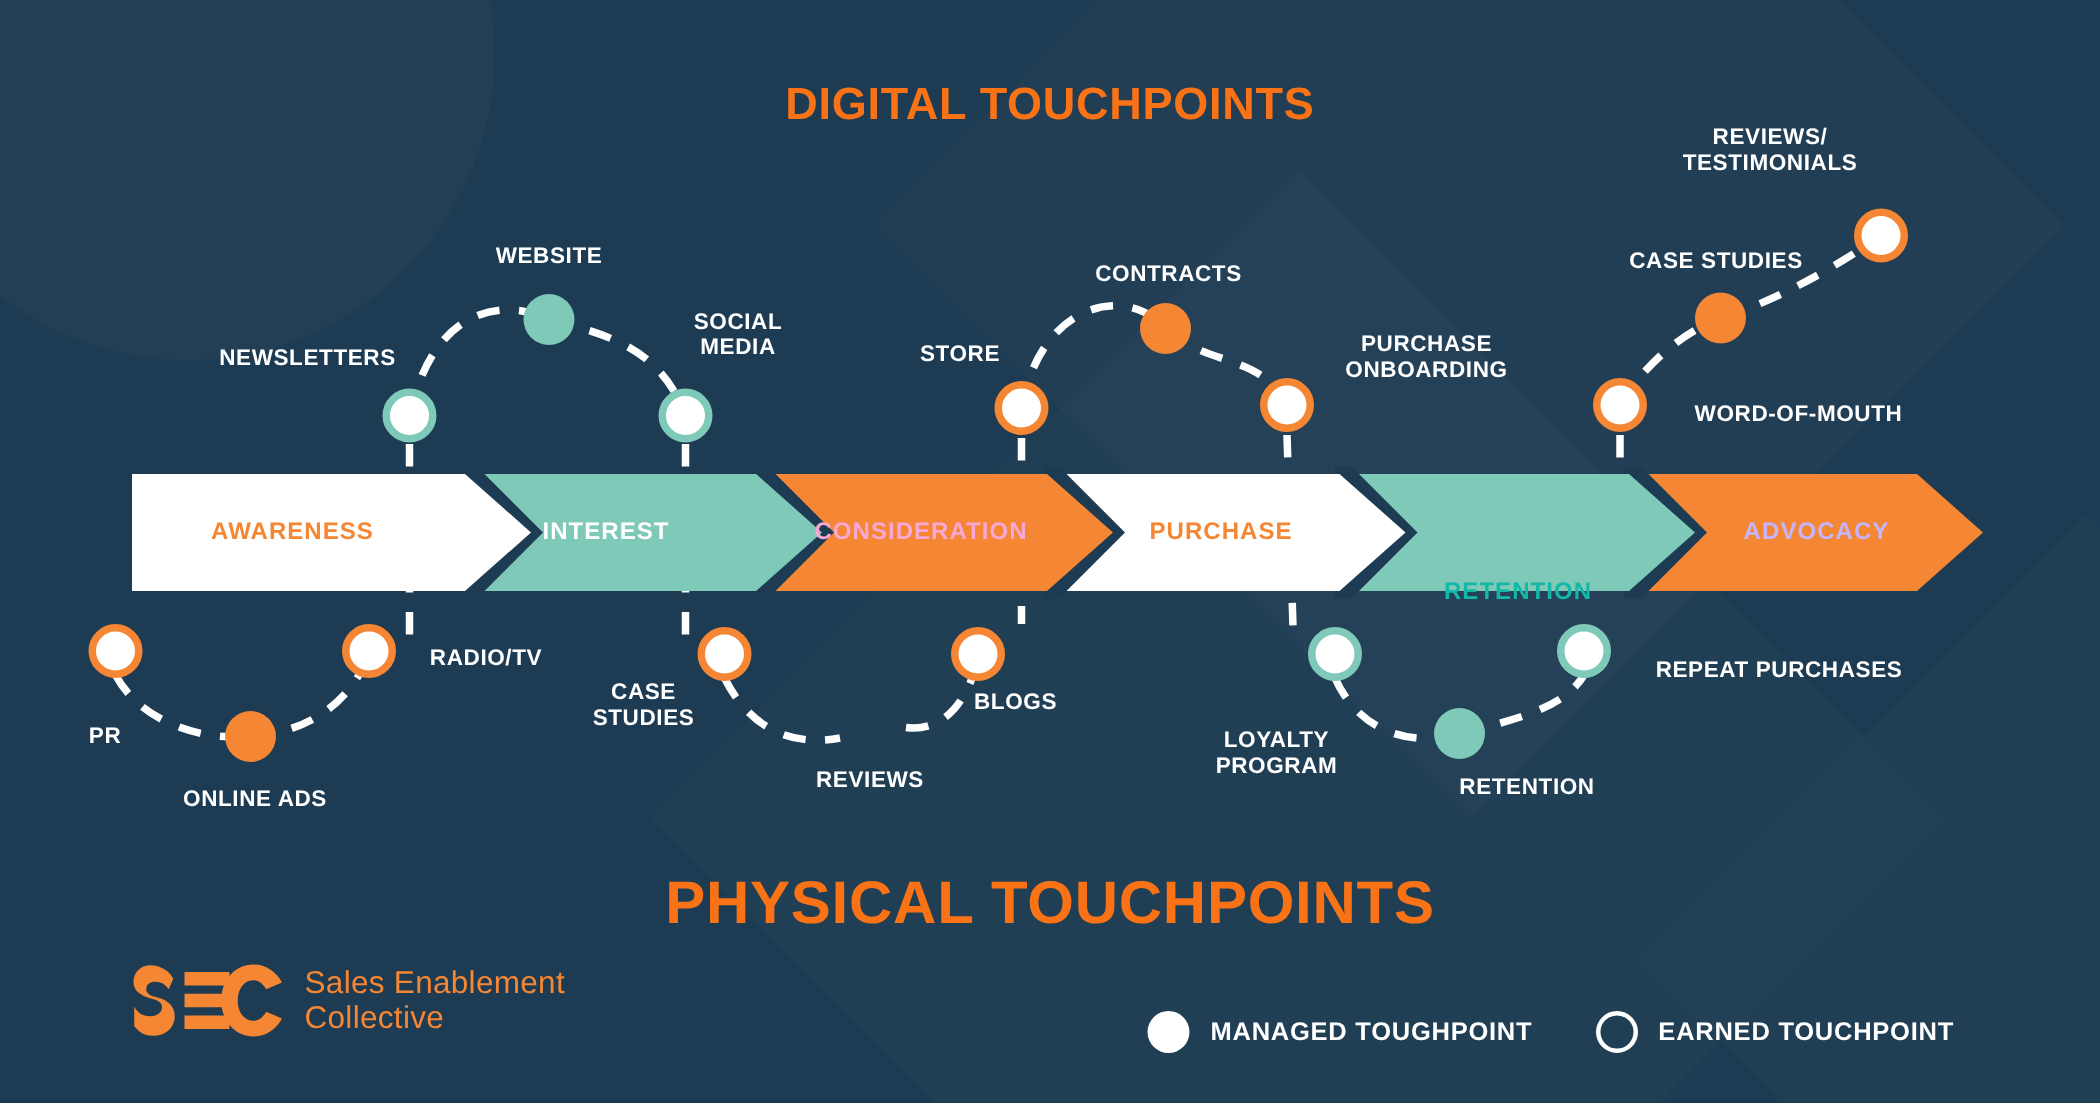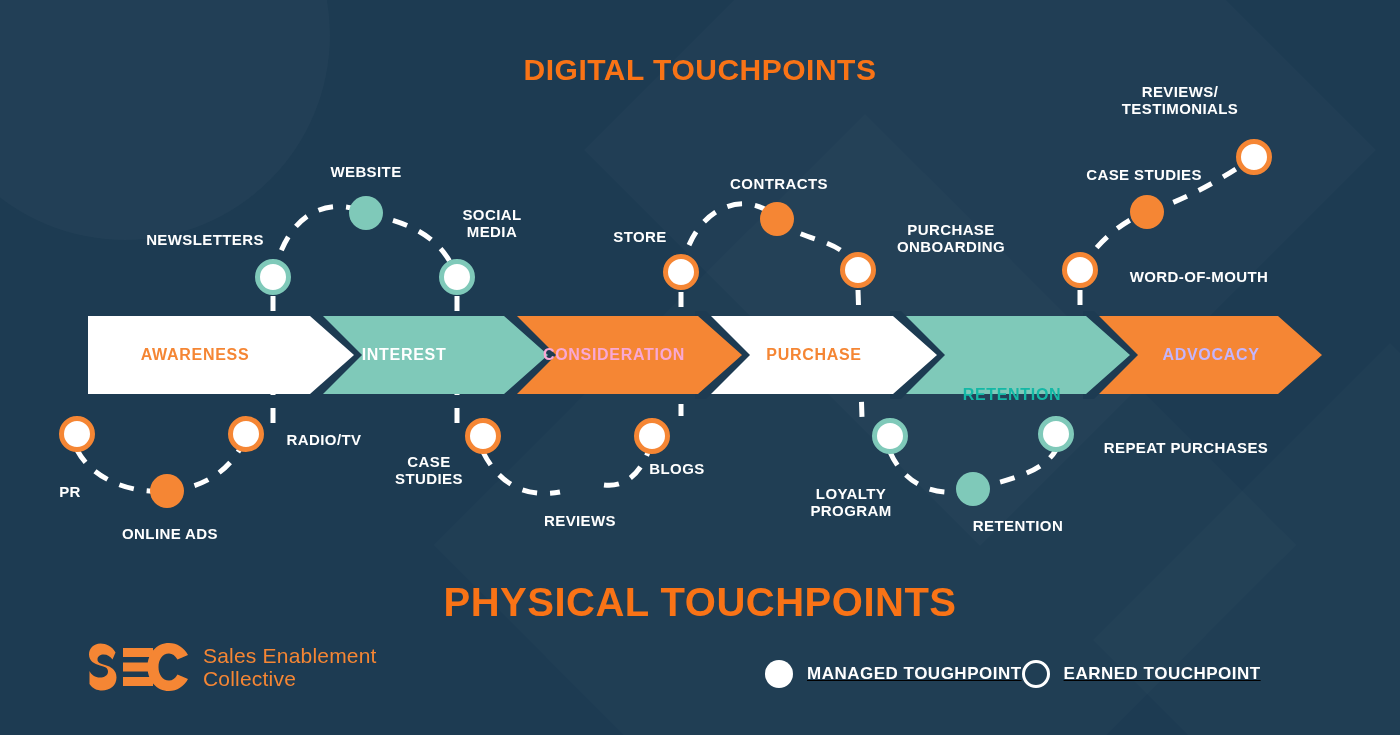--- a/index.html
+++ b/index.html
@@ -45,21 +45,21 @@
   }
 
   
   #logo{position:absolute;left:88px;top:636px;width:330px;height:62px;display:flex;align-items:center;gap:13px;}
   #logo-mark{width:102px;height:50px;flex:0 0 auto;}
   #logo-text{
     color:#f58634;font-weight:normal;font-size:21px;line-height:23px;letter-spacing:0.2px;
   }
 
   
-  #legend{position:absolute;left:765px;top:660px;height:42px;display:flex;align-items:flex-start;text-decoration:underline;}
+  #legend{position:absolute;left:765px;top:660px;height:42px;display:flex;align-items:flex-end;gap:42px;}
   .legend-item{display:flex;align-items:center;gap:14px;}
   .legend-dot-filled{width:28px;height:28px;border-radius:50%;background:#ffffff;flex:0 0 auto;}
   .legend-dot-hollow{width:28px;height:28px;border-radius:50%;border:3px solid #ffffff;box-sizing:border-box;flex:0 0 auto;}
   .legend-text{color:#ffffff;font-size:17px;font-weight:bold;letter-spacing:0.5px;white-space:nowrap;}
 </style>
 </head>
 <body>
 
 <div id="stage">
 

